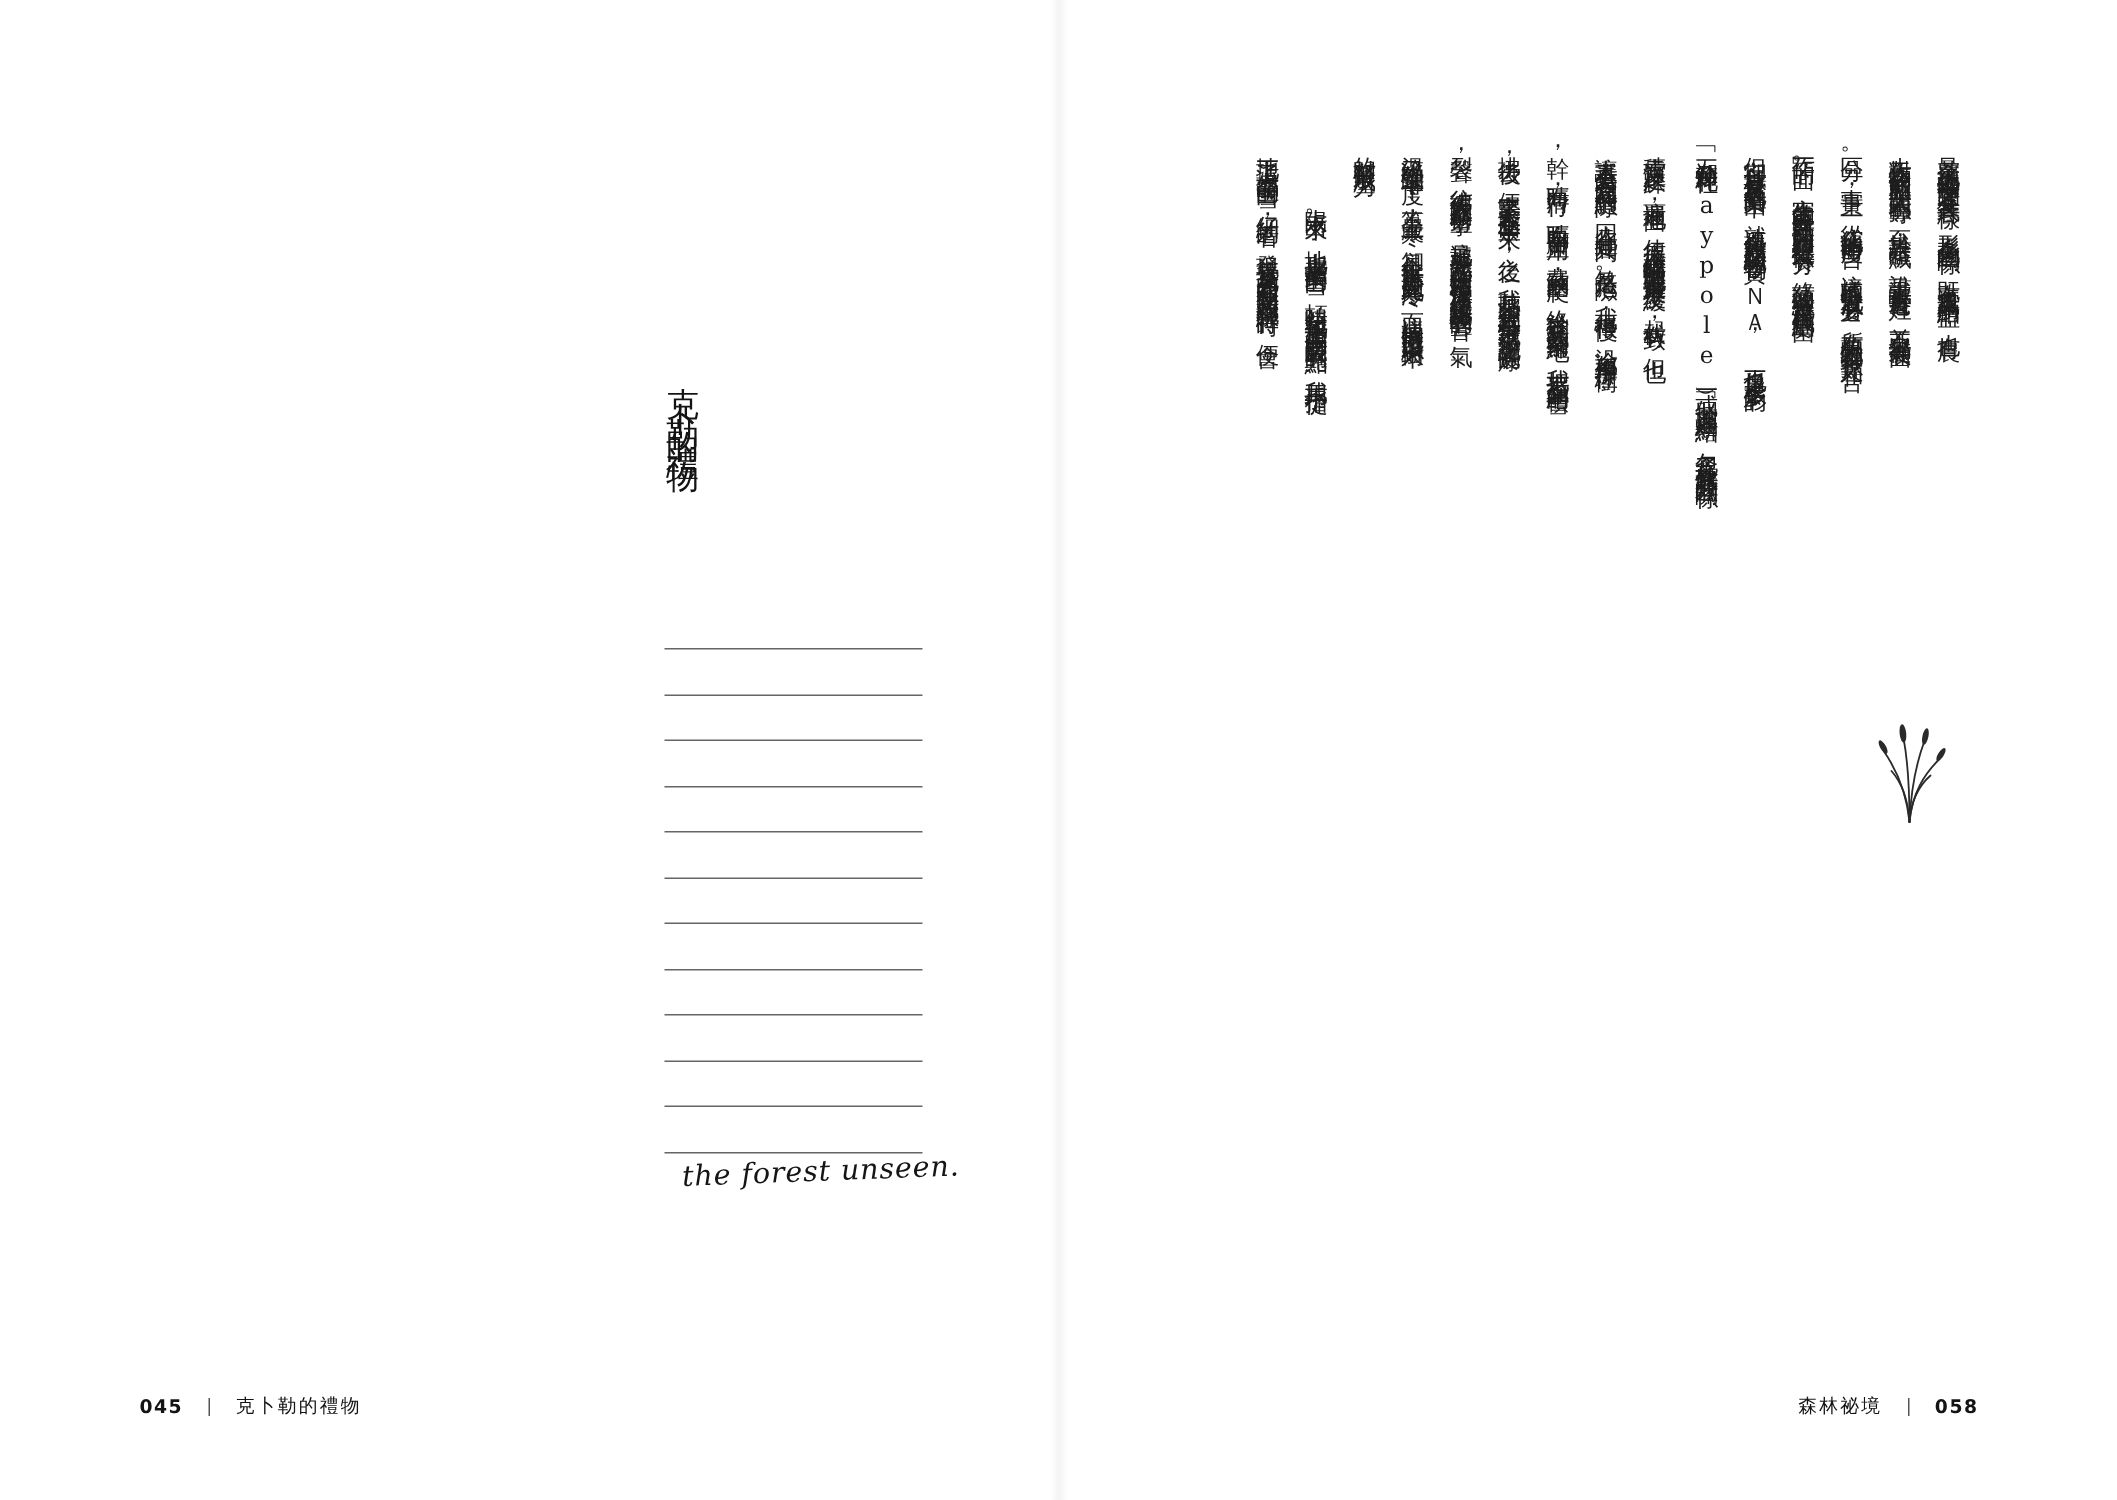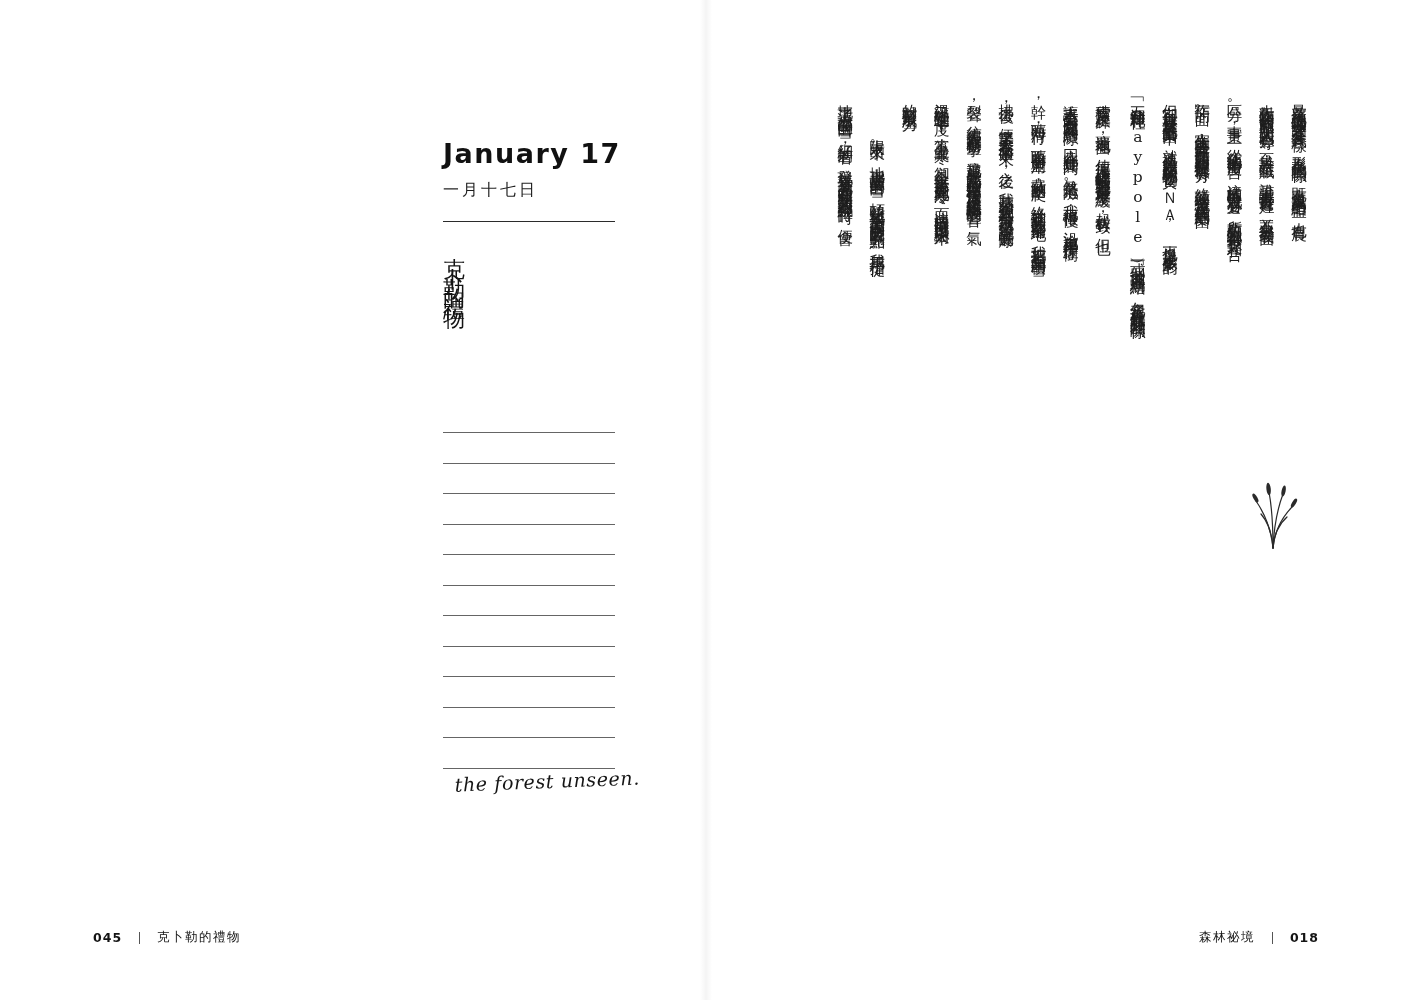--- a/index.html
+++ b/index.html
@@ -216,40 +216,35 @@
         <ellipse cx="45.6" cy="21" rx="2.0" ry="5.6" transform="rotate(12 45.6 21)"></ellipse>
         <ellipse cx="17.4" cy="28" rx="1.9" ry="5.0" transform="rotate(-30 17.4 28)"></ellipse>
         <ellipse cx="56.0" cy="33" rx="1.9" ry="5.0" transform="rotate(32 56 33)"></ellipse>
       </g>
     </svg>
   </div>
 
   <div class="footer footer-right">
     <span class="ftext">森林祕境</span>
     <span class="bar"></span>
-    <span class="num">018</span>
+    <span class="num">058</span>
   </div>
 
   <div class="body-left">
     <div>積雪深及足踝，遍覆地面，使得原本破碎崎嶇的林地看起來坡度平緩，起伏有致，但也</div>
     <div>讓人看不見岩石之間深長的縫隙，因此行走其間，煞是危險。我走得很慢，沿途都用手撐住樹</div>
     <div>幹，時而滑行，時而手腳並用，費勁的攀爬，終於走到了我的曼荼羅地。我把岩石上面的積雪</div>
     <div>拂去後，便裹緊了大衣在上面坐了下來。之後，我聽見山谷裡大約每十分鐘就傳來一記響亮的爆</div>
     <div>裂聲，彷彿有人在開槍射擊。這是那些光禿灰暗的樹木枝椏被冰雪凍硬後纖維斷裂的聲音。氣</div>
     <div>溫已經降到零下十度，算不上嚴寒，卻是今年以來首度如此寒冷，而這樣的溫度已足以對樹木</div>
     <div>的材質形成壓力。</div>
     <div>　　太陽出來了。地上那層輕柔的白雪，頓時幻化成千千萬萬個明亮眩目的光點。我用手指從</div>
     <div>地上沾了一撮晶瑩的白雪，仔細的看，發現每片雪花的表面在和陽光與我的視線平行時，便會</div>
   </div>
 
-  <div class="chapter-head">
-    <div class="chapter-date-en">January 17</div>
-    <div class="chapter-date-cn">一月十七日</div>
-    <div class="chapter-rule"></div>
-  </div>
 
   <div class="chapter-title">克卜勒的禮物</div>
 
   <div class="note-lines">
     <div class="ln"></div>
     <div class="ln"></div>
     <div class="ln"></div>
     <div class="ln"></div>
     <div class="ln"></div>
     <div class="ln"></div>

